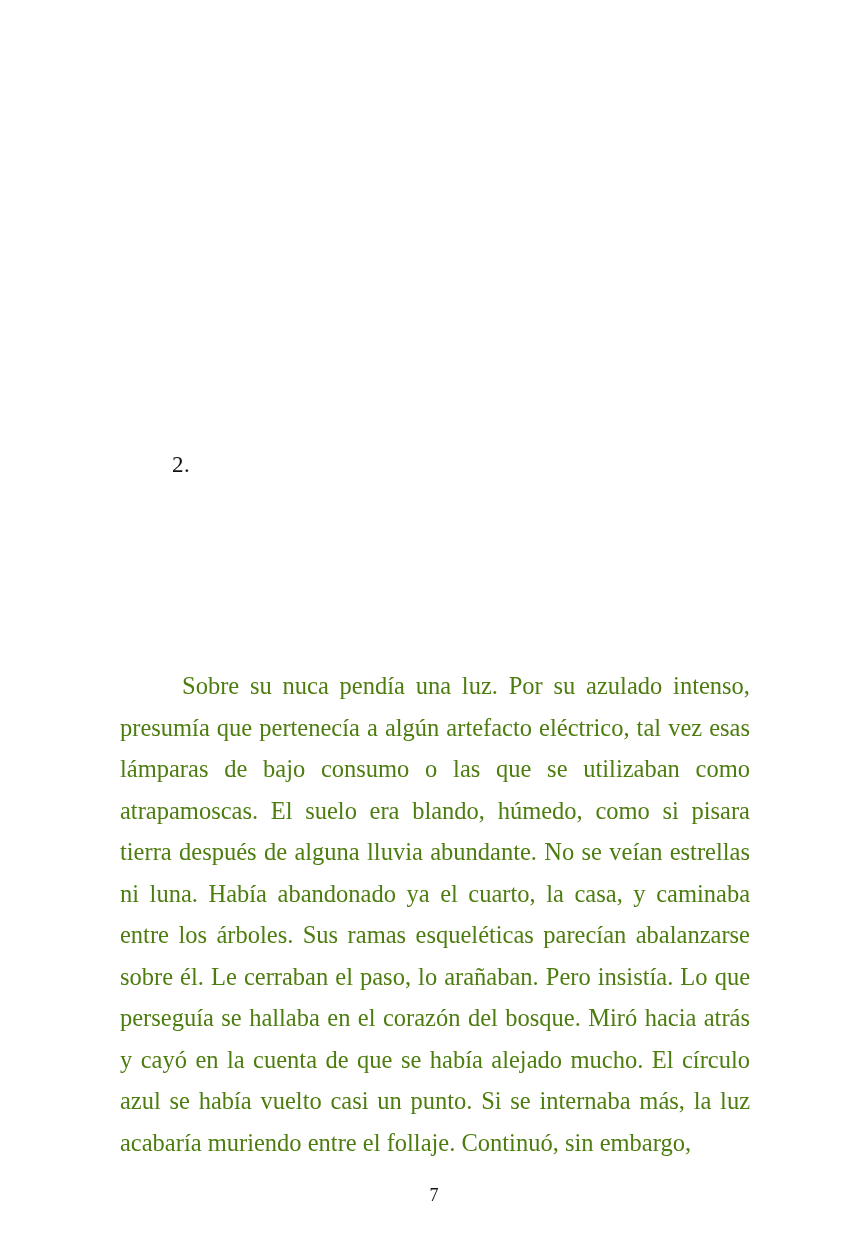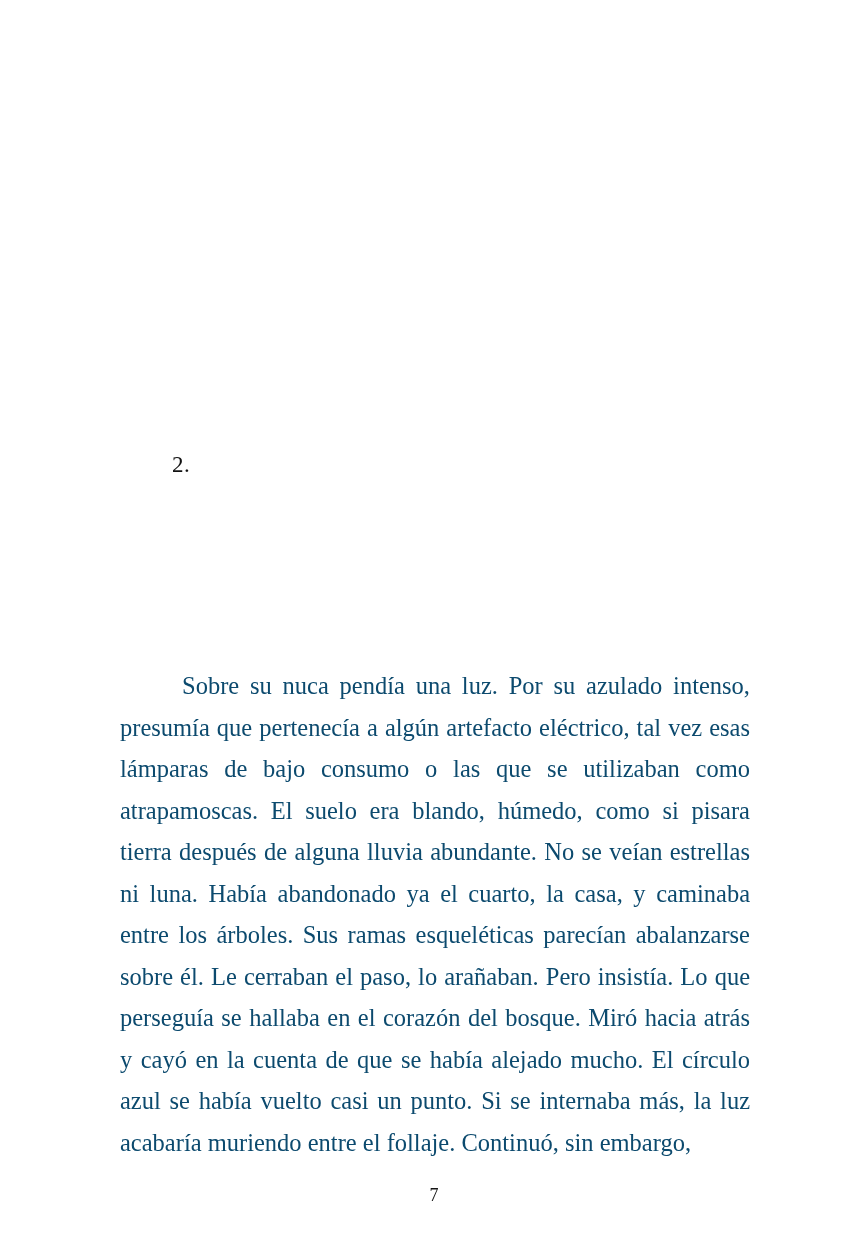--- a/index.html
+++ b/index.html
@@ -29,21 +29,21 @@
   .body-text {
     position: absolute;
     left: 120px;
     top: 665px;
     width: 630px;
     font-family: "Liberation Serif", serif;
     font-size: 24.5px;
     line-height: 41.5px;
     text-align: justify;
     text-justify: inter-word;
-    color: #0c4a6e;
+    color: #4d7c0f;
     hyphens: manual;
   }
   .body-text p {
     margin: 0;
     text-indent: 62px;
   }
   .folio {
     position: absolute;
     left: 0;
     right: 0;

